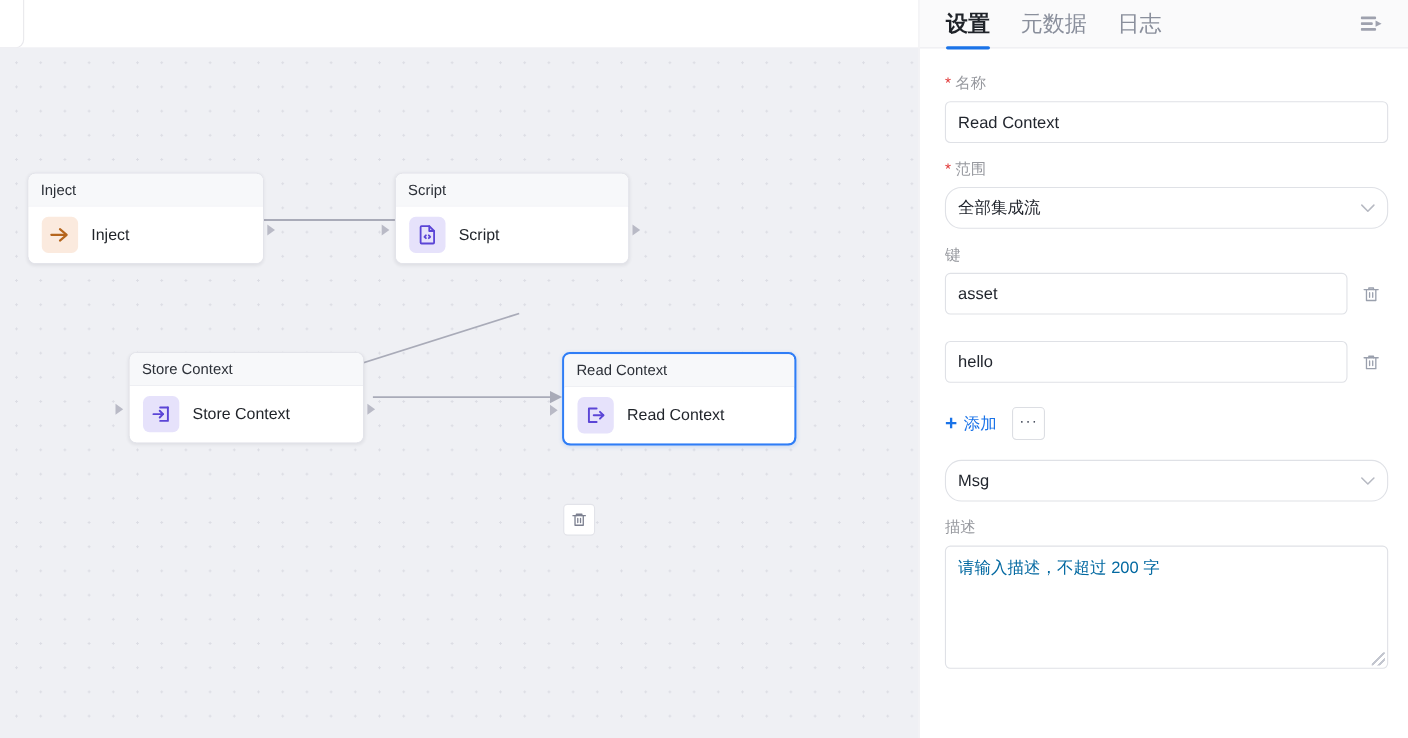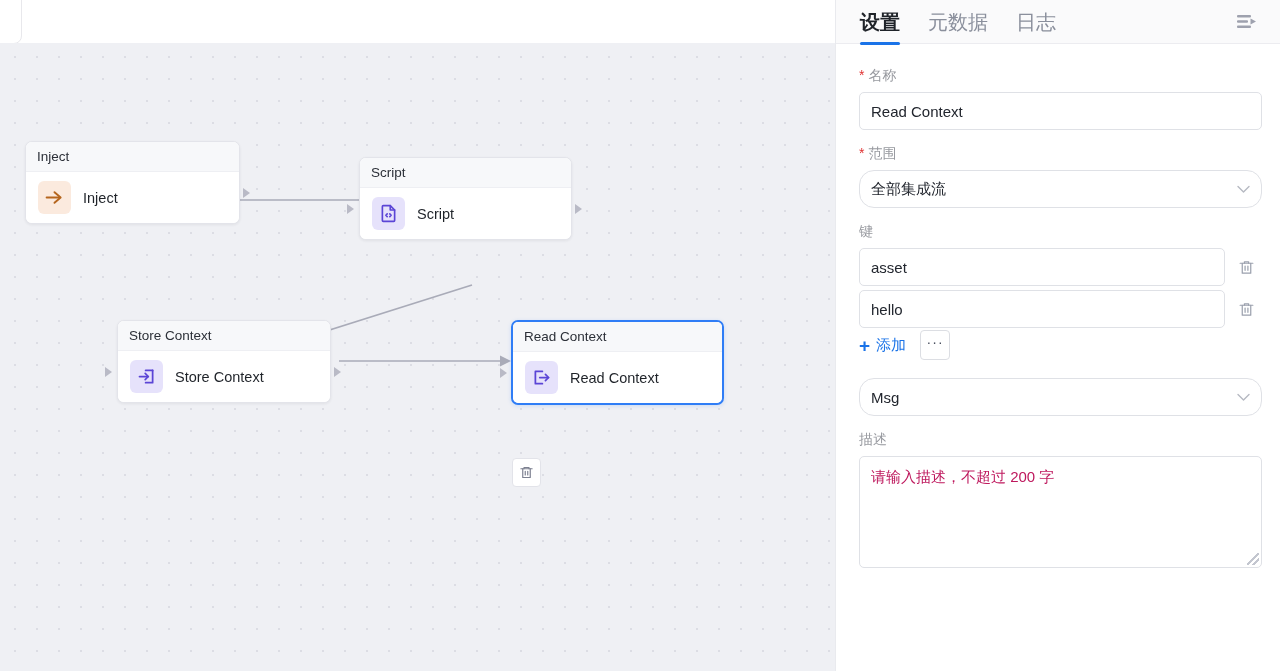--- a/index.html
+++ b/index.html
@@ -157,21 +157,21 @@
     background: #ffffff;
     display: flex; align-items: center;
     padding: 0 11px;
     font-size: 15px;
     color: #22262e;
   }
   .ctl.select { justify-content: space-between; border-radius: 15px; }
   .ctl.narrow { width: 366px; }
   .chev { color: #b6b9c2; font-size: 13px; line-height: 1; }
 
-  .kv-row { display: flex; align-items: center; gap: 11px; margin-bottom: 4px; }
+  .kv-row { display: flex; align-items: center; gap: 11px; margin-bottom: 24px; }
   .trash-btn {
     width: 20px; height: 22px;
     display: flex; align-items: center; justify-content: center;
     cursor: pointer;
   }
 
   .kv-actions { display: flex; align-items: center; gap: 14px; margin-top: -2px; }
   #add-key-btn {
     display: flex; align-items: center; gap: 6px;
     color: #1a73e8; font-size: 15px; cursor: pointer;
@@ -187,21 +187,21 @@
     cursor: pointer; line-height: 0; padding-bottom: 7px;
   }
 
   #desc-box {
     width: 403px; height: 112px;
     border: 1px solid #dfe1e6;
     border-radius: 5px;
     background: #fff;
     padding: 9px 11px;
     font-size: 15px;
-    color: #be185d;
+    color: #0369a1;
     position: relative;
     line-height: 1.5;
   }
   #desc-resize {
     position: absolute; right: 2px; bottom: 2px;
     width: 12px; height: 12px;
     background:
       linear-gradient(135deg, transparent 0 45%, #c3c6cf 45% 55%, transparent 55% 100%),
       linear-gradient(135deg, transparent 0 70%, #c3c6cf 70% 80%, transparent 80% 100%);
   }
@@ -223,21 +223,21 @@
 
         <line x1="240" y1="157" x2="360" y2="157" stroke="#a9abb8" stroke-width="1.6"></line>
         <polygon points="360,151.5 371,157 360,162.5" fill="#a9abb8"></polygon>
 
         <line x1="472" y1="242" x2="222" y2="321" stroke="#a9abb8" stroke-width="1.6"></line>
 
         <line x1="339" y1="318" x2="500" y2="318" stroke="#a9abb8" stroke-width="1.6"></line>
         <polygon points="500,312.5 511,318 500,323.5" fill="#a9abb8"></polygon>
       </svg>
 
-      <div class="node" style="left:25px; top:98px; width:215px;">
+      <div class="node" style="left:25px; top:114px; width:215px;">
         <div class="node-header">Inject</div>
         <div class="node-body">
           <span class="node-icon icon-inject">
             <svg width="21" height="21" viewBox="0 0 24 24" fill="none" stroke="#b5651d" stroke-width="2.2" stroke-linecap="round" stroke-linejoin="round">
               <path d="M3 12h14"></path>
                 <path d="M12 6l7 6-7 6"></path>
             </svg>
           </span>
           <span class="node-label">Inject</span>
         </div>

